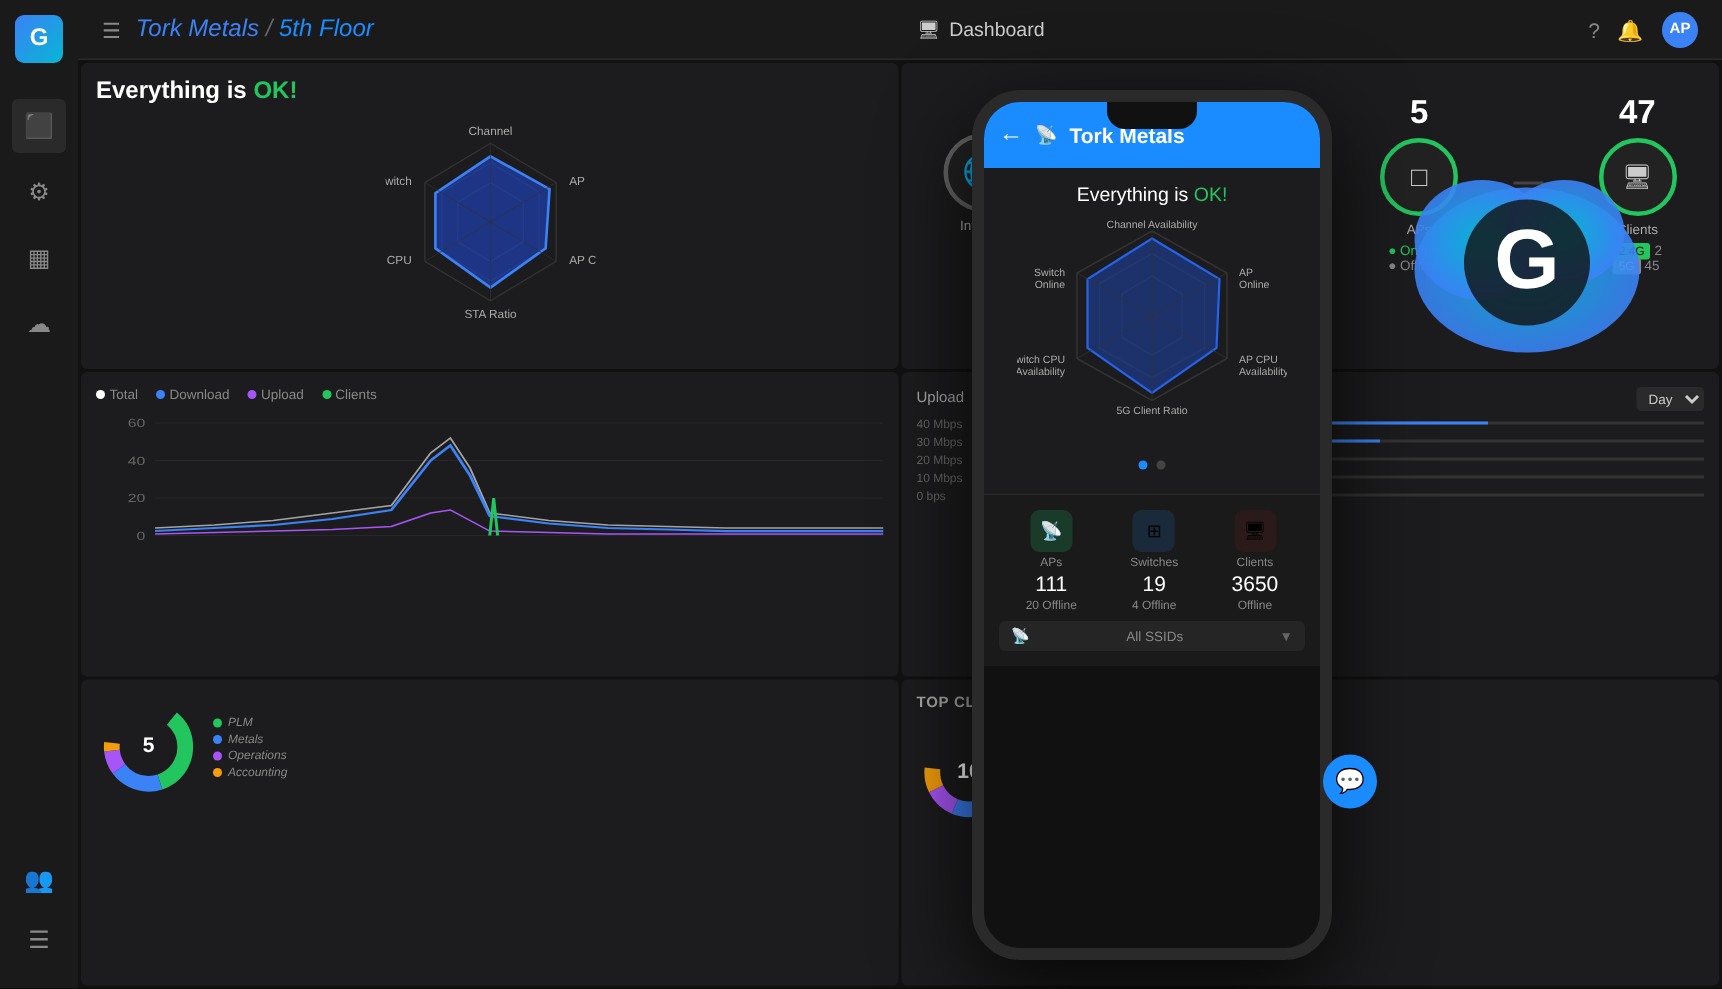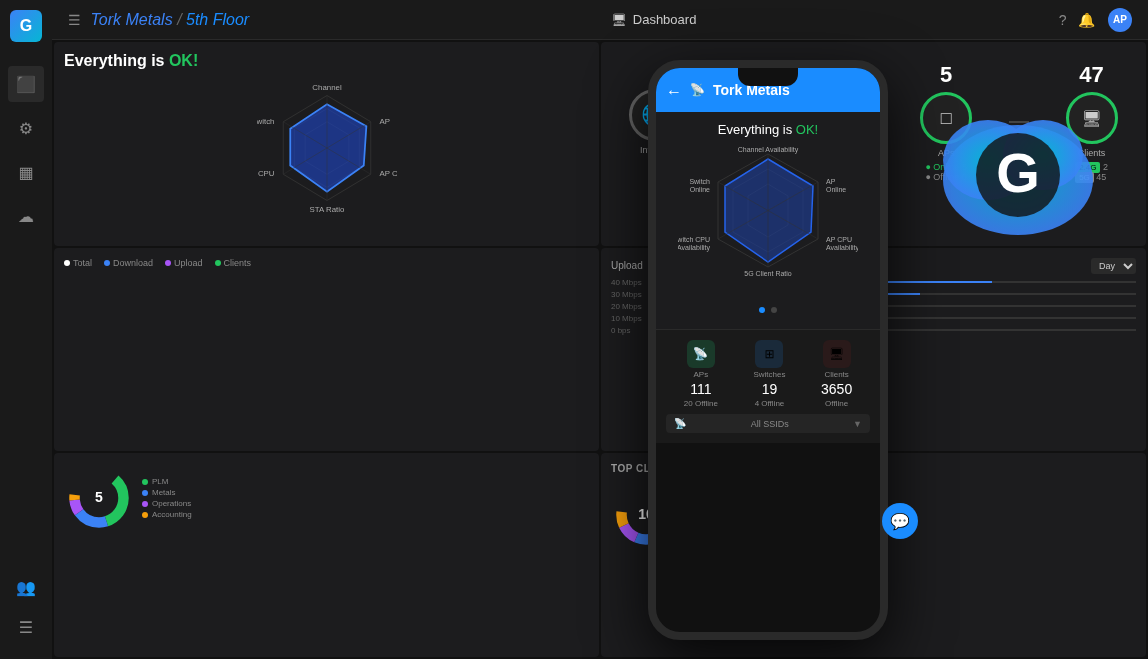--- a/index.html
+++ b/index.html
@@ -310,20 +310,21 @@
 
     .donut-chart {
       width: 70px;
       height: 70px;
       flex-shrink: 0;
     }
 
     .donut-legend {
       font-size: 8px;
       color: #888;
+      font-style: italic;
     }
 
     .donut-legend-item {
       display: flex;
       align-items: center;
       gap: 4px;
       margin: 2px 0;
     }
 
     .legend-circle {
@@ -658,20 +659,42 @@
         </div>
       </div>
 
       <div class="widget">
         <div class="chart-legend">
           <span><span class="legend-dot" style="background:#fff"></span><span>Total</span></span>
           <span><span class="legend-dot" style="background:#3b82f6"></span><span>Download</span></span>
           <span><span class="legend-dot" style="background:#a855f7"></span><span>Upload</span></span>
           <span><span class="legend-dot" style="background:#22c55e"></span><span>Clients</span></span>
         </div>
+        <div class="chart-area">
+          <svg class="chart-svg" viewBox="0 0 400 100" preserveAspectRatio="none">
+
+            <line x1="30" y1="10" x2="400" y2="10" stroke="#2a2a2a" stroke-width="0.5"></line>
+            <line x1="30" y1="35" x2="400" y2="35" stroke="#2a2a2a" stroke-width="0.5"></line>
+            <line x1="30" y1="60" x2="400" y2="60" stroke="#2a2a2a" stroke-width="0.5"></line>
+            <line x1="30" y1="85" x2="400" y2="85" stroke="#2a2a2a" stroke-width="0.5"></line>
+
+            <text x="25" y="13" font-size="8" fill="#666" text-anchor="end">60</text>
+            <text x="25" y="38" font-size="8" fill="#666" text-anchor="end">40</text>
+            <text x="25" y="63" font-size="8" fill="#666" text-anchor="end">20</text>
+            <text x="25" y="88" font-size="8" fill="#666" text-anchor="end">0</text>
+
+            <polyline points="30,80 60,78 90,75 120,70 150,65 170,30 180,20 190,40 200,70 230,75 260,78 290,79 320,80 350,80 380,80 400,80" fill="none" stroke="#fff" stroke-width="1" opacity="0.6"></polyline>
+
+            <polyline points="30,82 60,80 90,78 120,74 150,68 170,35 180,25 190,45 200,72 230,77 260,80 290,81 320,82 350,82 380,82 400,82" fill="none" stroke="#3b82f6" stroke-width="1.5"></polyline>
+
+            <polyline points="30,84 60,83 90,82 120,81 150,79 170,70 180,68 190,75 200,82 230,83 260,84 290,84 320,84 350,84 380,84 400,84" fill="none" stroke="#a855f7" stroke-width="1"></polyline>
+
+            <polyline points="200,85 202,60 204,85" fill="none" stroke="#22c55e" stroke-width="1.5"></polyline>
+          </svg>
+        </div>
       </div>
 
       <div class="widget">
         <div style="display:flex;justify-content:space-between;align-items:center;margin-bottom:4px;">
           <span style="font-size:10px;color:#aaa">Upload</span>
           <select style="background:#2a2a2a;color:#ccc;border:none;font-size:9px;border-radius:3px;padding:2px 4px;">
             <option>Day</option>
           </select>
         </div>
         <div class="throughput-right-content">

